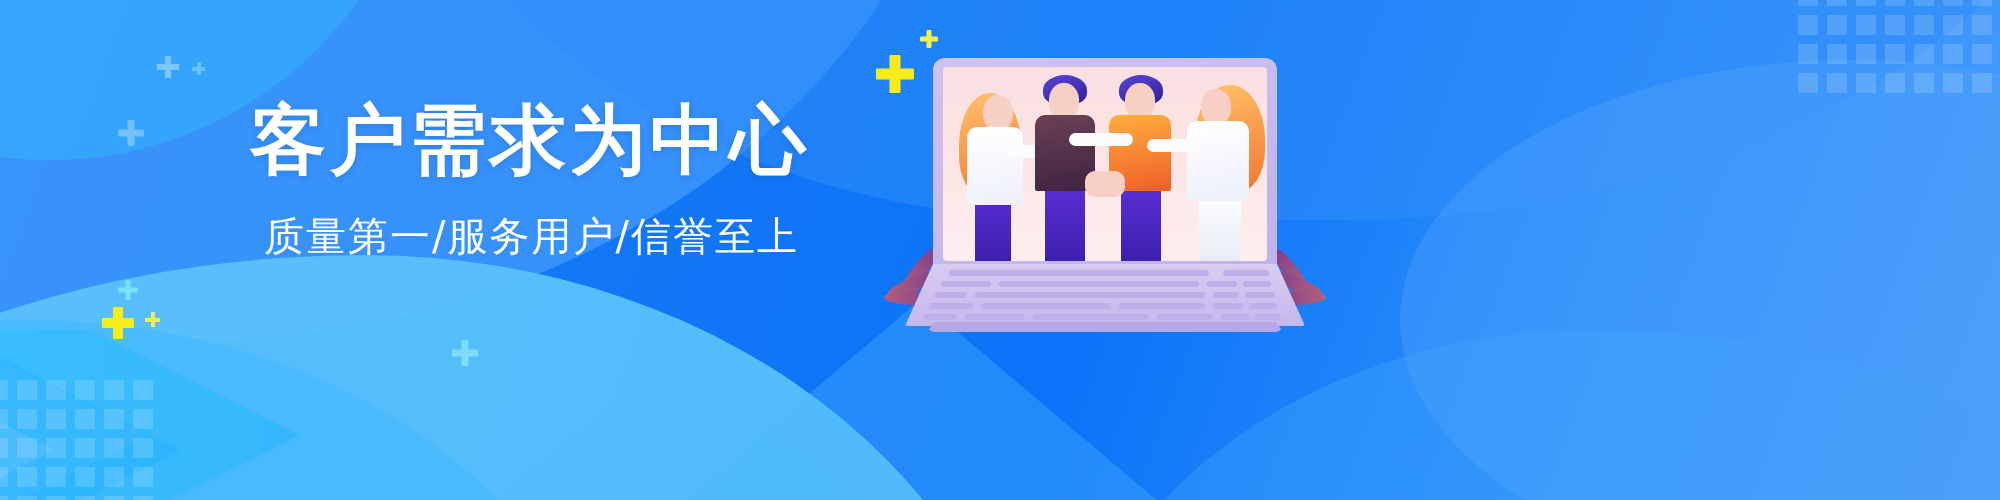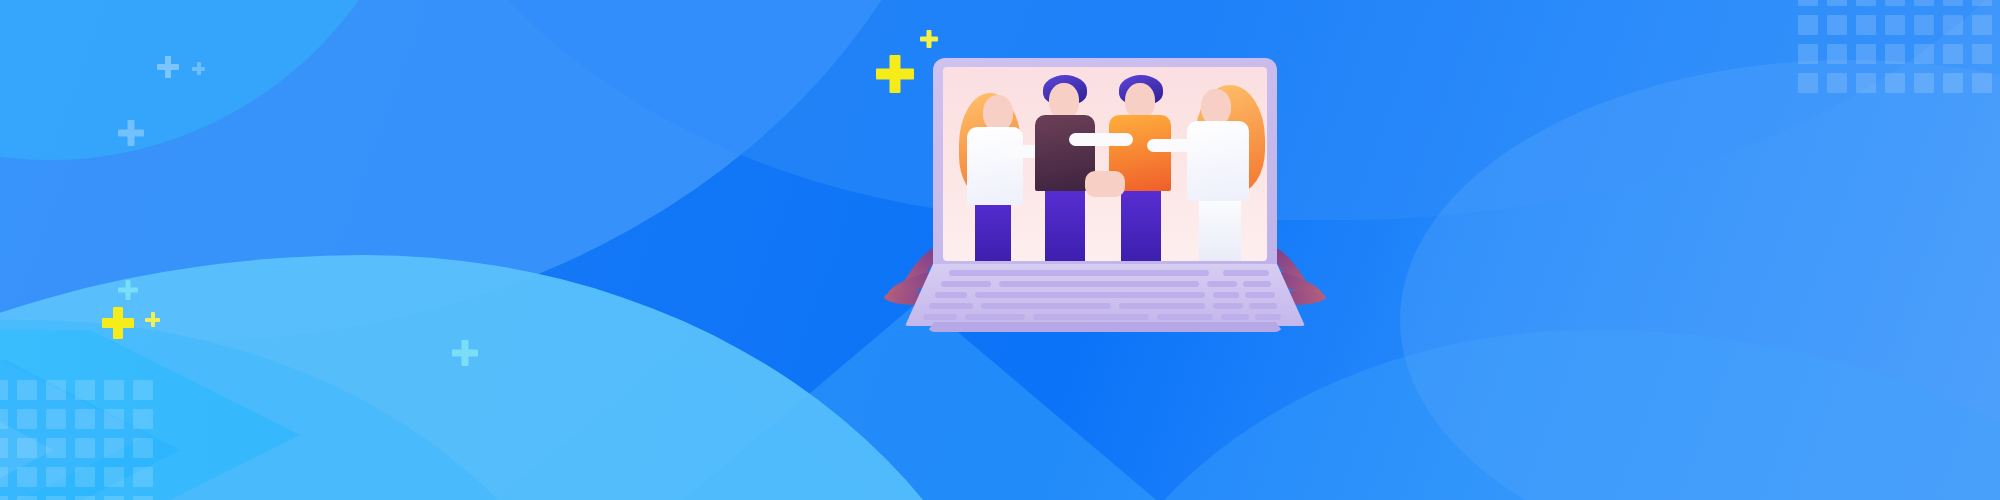--- a/index.html
+++ b/index.html
@@ -252,20 +252,24 @@
     <div class="plus plus-y2"></div>
     <div class="plus plus-y3"></div>
     <div class="plus plus-y4"></div>
     <div class="plus plus-c1"></div>
     <div class="plus plus-c2"></div>
     <div class="plus plus-w1"></div>
     <div class="plus plus-w2"></div>
     <div class="plus plus-w3"></div>
   </div>
 
+  <div class="copy">
+    <h1 class="headline">客户需求为中心</h1>
+    <p class="subline">质量第一/服务用户/信誉至上</p>
+  </div>
 
   <div class="laptop">
 
     <div class="leaf leafL" style="transform:rotate(38deg);"></div>
     <div class="leaf leafL" style="left:2px;bottom:36px;transform:rotate(68deg);"></div>
     <div class="leaf leafL" style="left:0px;bottom:22px;transform:rotate(92deg);"></div>
     <div class="leaf leafR" style="transform:rotate(-38deg);"></div>
     <div class="leaf leafR" style="right:2px;bottom:36px;transform:rotate(-68deg);"></div>
     <div class="leaf leafR" style="right:0px;bottom:22px;transform:rotate(-92deg);"></div>
 

